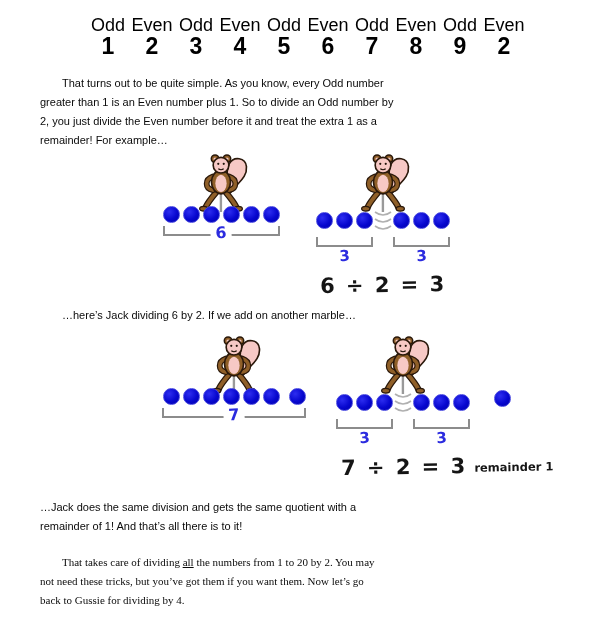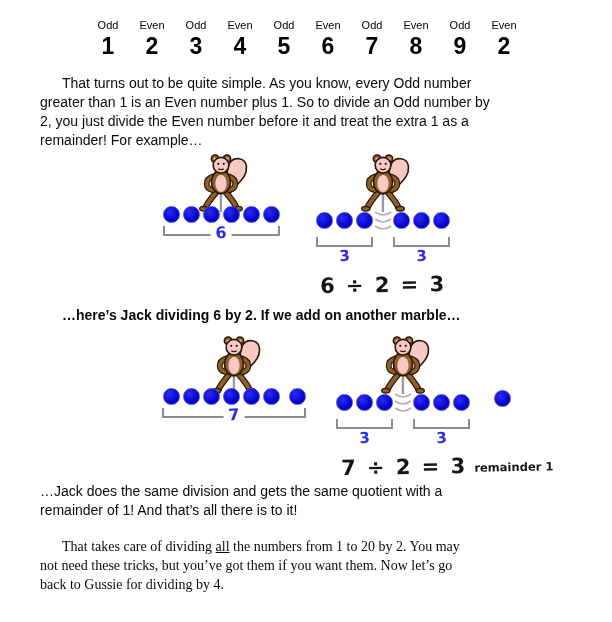--- a/index.html
+++ b/index.html
@@ -15,44 +15,44 @@
   .numline{
     display:flex;
     justify-content:center;
     margin-top:17px;
   }
   .numcol{
     width:44px;
     text-align:center;
   }
   .numcol .parity{
-    font-size:11px;
+    font-size:18px;
     line-height:16px;
     color:#000;
   }
   .numcol .num{
     font-size:23px;
     font-weight:bold;
     line-height:26px;
     color:#000;
   }
   
   .para{
     margin:0 30px 0 40px;
     width:552px;
-    font-size:14px;
+    font-size:11px;
     line-height:19px;
     white-space:pre-wrap;
     color:#0a0a0a;
   }
   .indent{ text-indent:22px; }
   .para .uline{ text-decoration:underline; }
   .intro{ margin-top:15px; }
-  .mid{ margin-top:6px;font-weight:bold; }
-  .result{ }
+  .mid{ margin-top:6px; }
+  .result{ margin-top:16px; }
   .closing{ margin-top:17px;font-family:Liberation Serif, serif; }
   
   .figure{
     display:flex;
     justify-content:center;
     align-items:flex-start;
   }
   .fig1{ margin-top:2px; gap:36px; height:148px; }
   .fig2{ margin-top:9px; gap:30px; height:148px; transform:translateX(10px); }
   .group{

